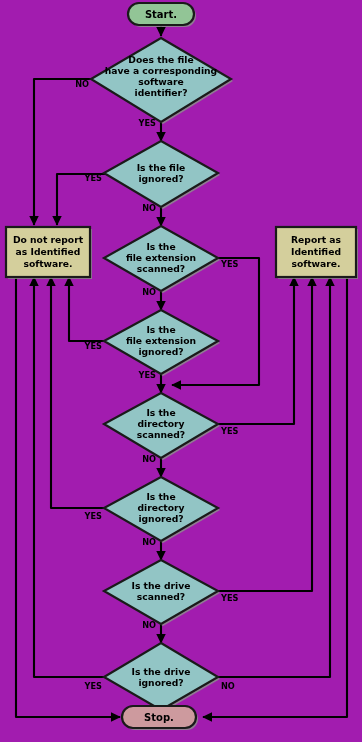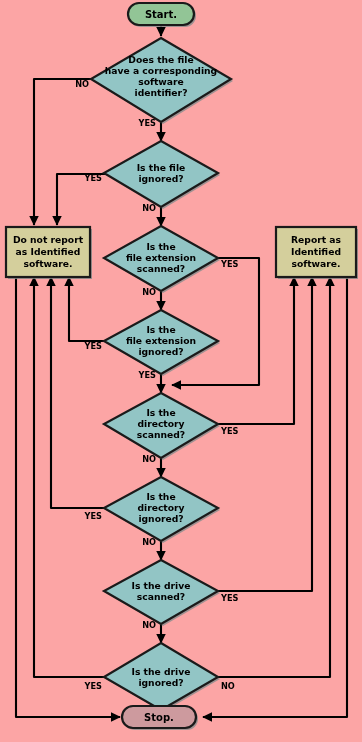--- a/index.html
+++ b/index.html
@@ -7,21 +7,21 @@
     padding: 0;
     background: #ffffff;
   }
   body {
     font-family: "DejaVu Sans", sans-serif;
   }
   #flowchart-root {
     position: relative;
     width: 362px;
     height: 742px;
-    background: #fca5a5;
+    background: #a21caf;
     overflow: hidden;
   }
   #flow-svg {
     position: absolute;
     left: 0;
     top: 0;
     width: 362px;
     height: 742px;
     display: block;
   }

